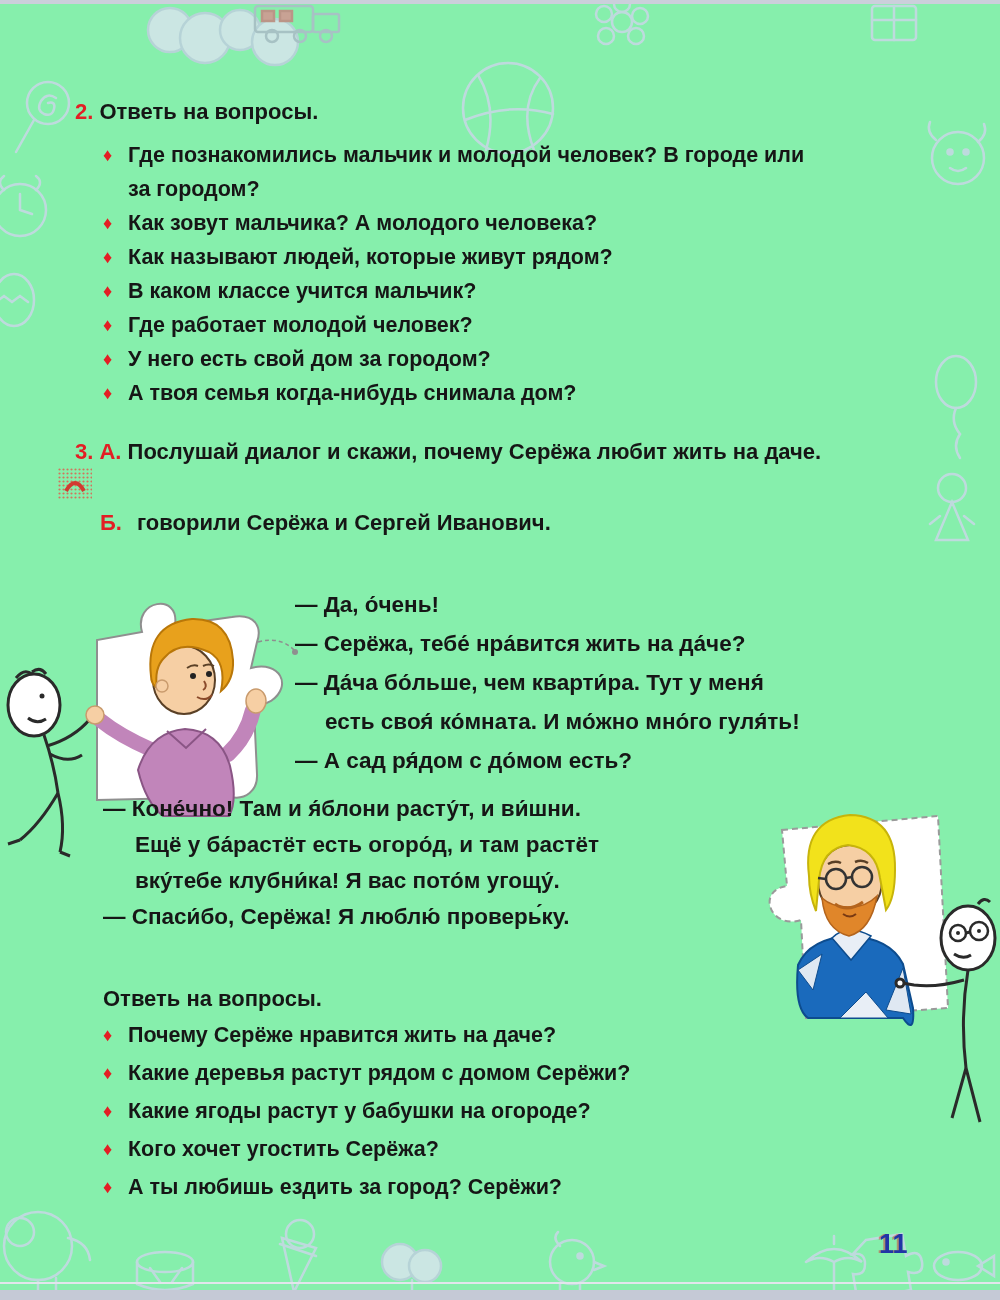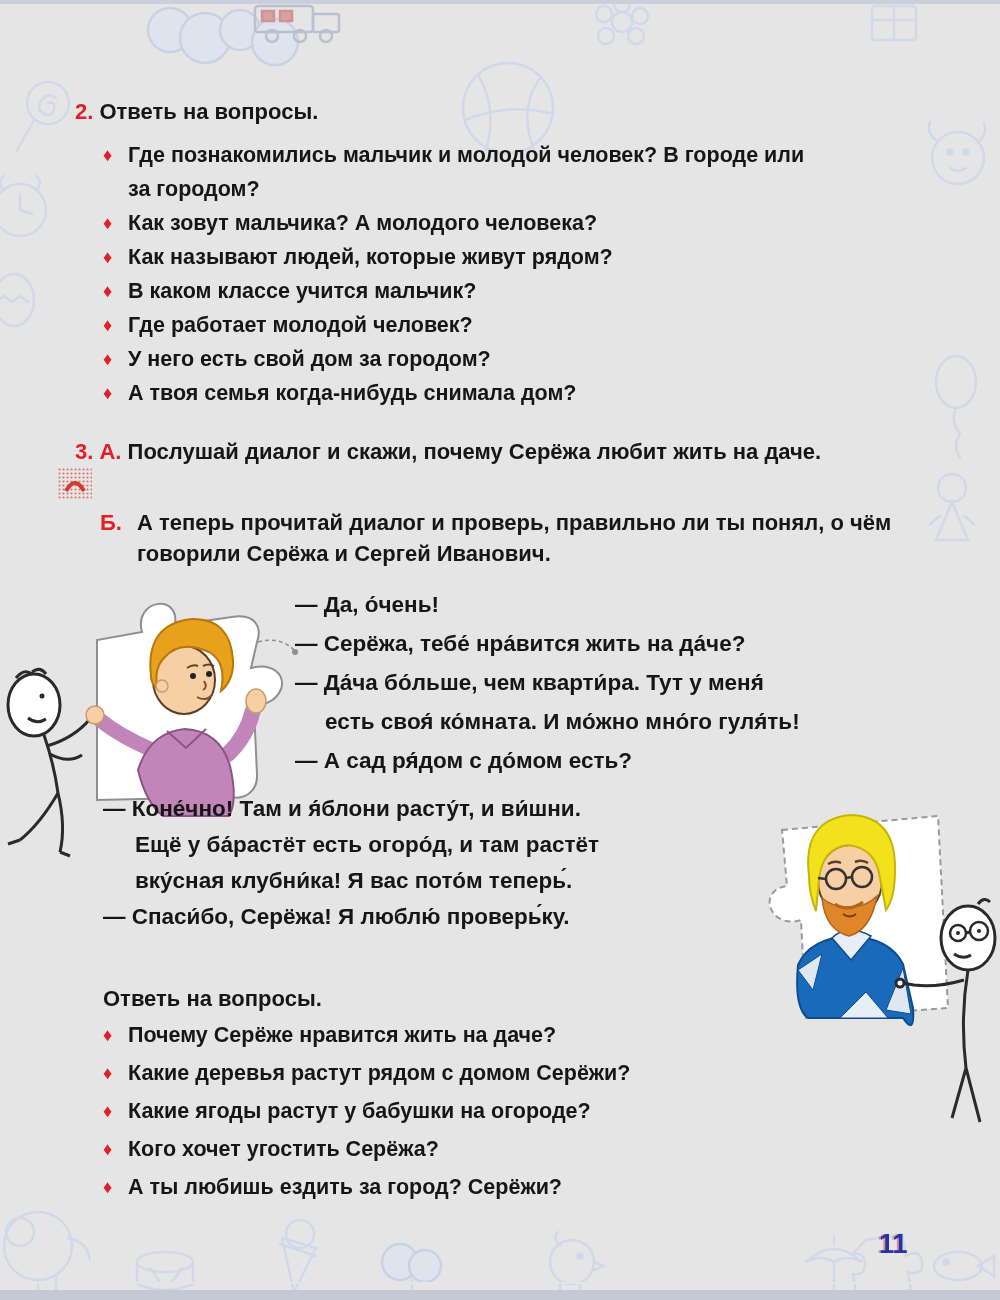--- a/index.html
+++ b/index.html
@@ -1,16 +1,16 @@
 <!DOCTYPE html>
 <html><head>
 <meta charset="utf-8">
 <style>
   html,body{margin:0;padding:0;background:#fff;}
-  #page{position:relative;width:1000px;height:1300px;overflow:hidden;background:#e5e5e5;
+  #page{position:relative;width:1000px;height:1300px;overflow:hidden;background:#86efac;
         font-family:"Liberation Sans","DejaVu Sans",sans-serif;font-weight:bold;color:#161616;}
   .band{position:absolute;left:0;width:1000px;}
   .band.top{top:0;height:4px;background:#cbcfdb;}
   .band.bottom-line{top:1282px;height:2px;background:#e2e5ec;}
   .band.bottom{top:1290px;height:10px;background:#c5c9d6;}
   .doodles{position:absolute;left:0;top:0;pointer-events:none;}
   .illu{position:absolute;}
   .heading{position:absolute;font-size:22px;line-height:28px;white-space:nowrap;}
   .red{color:#e31e24;}
   #h-ex2{left:75px;top:98px;}
@@ -288,37 +288,36 @@
         <circle cx="1.5" cy="1.5" r="1.1" fill="#e2574a"></circle>
       </pattern>
     </defs>
     <rect width="34" height="31" fill="url(#dotp)" opacity="0.8"></rect>
     <path d="M8,23 Q17,7 26,23" stroke="#d23a30" stroke-width="4" fill="none"></path>
   </svg>
 
   <div id="b-block">
     <span class="b-label red">Б.</span>
     <div>
-      <div class="b-line">А теперь прочитай диалог и проверь, правильно ли ты понял, о чём</div>
       <div class="b-line">говорили Серёжа и Сергей Иванович.</div>
     </div>
   </div>
 
   <div class="dialog" id="dialog1">
     <div class="dialog-line">— Да, о́чень!</div>
     <div class="dialog-line">— Серёжа, тебе́ нра́вится жить на да́че?</div>
     <div class="dialog-line">— Да́ча бо́льше, чем кварти́ра. Тут у меня́</div>
     <div class="dialog-line cont">есть своя́ ко́мната. И мо́жно мно́го гуля́ть!</div>
     <div class="dialog-line">— А сад ря́дом с до́мом есть?</div>
   </div>
 
   <div class="dialog" id="dialog2">
     <div class="dialog-line">— Коне́чно! Там и я́блони расту́т, и ви́шни.</div>
     <div class="dialog-line cont">Ещё у ба́растёт есть огоро́д, и там растёт</div>
-    <div class="dialog-line cont">вку́сная клубни́ка! Я вас пото́м теперь́.</div>
+    <div class="dialog-line cont">вку́тебе клубни́ка! Я вас пото́м угощу́.</div>
     <div class="dialog-line">— Спаси́бо, Серёжа! Я люблю́ проверь́ку.</div>
   </div>
 
   <div class="heading" id="followup-title">Ответь на вопросы.</div>
 
   <div class="q-list" id="followup-list">
     <div class="q-item">
       <span class="q-bullet">♦</span>
       <span class="q-text">Почему Серёже нравится жить на даче?</span>
     </div>

